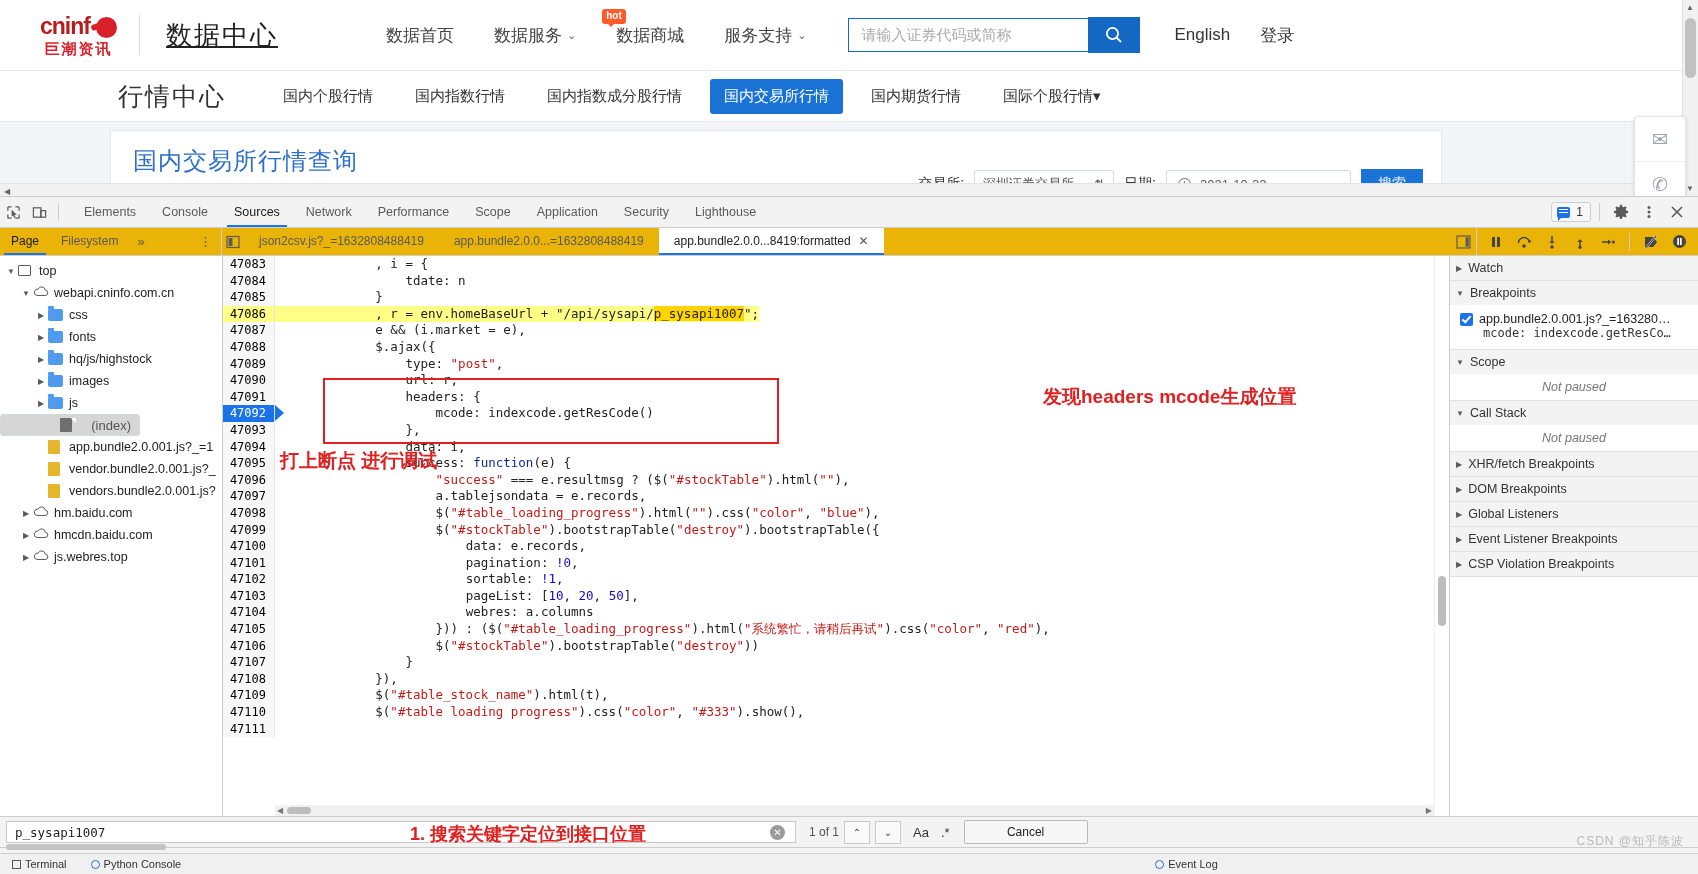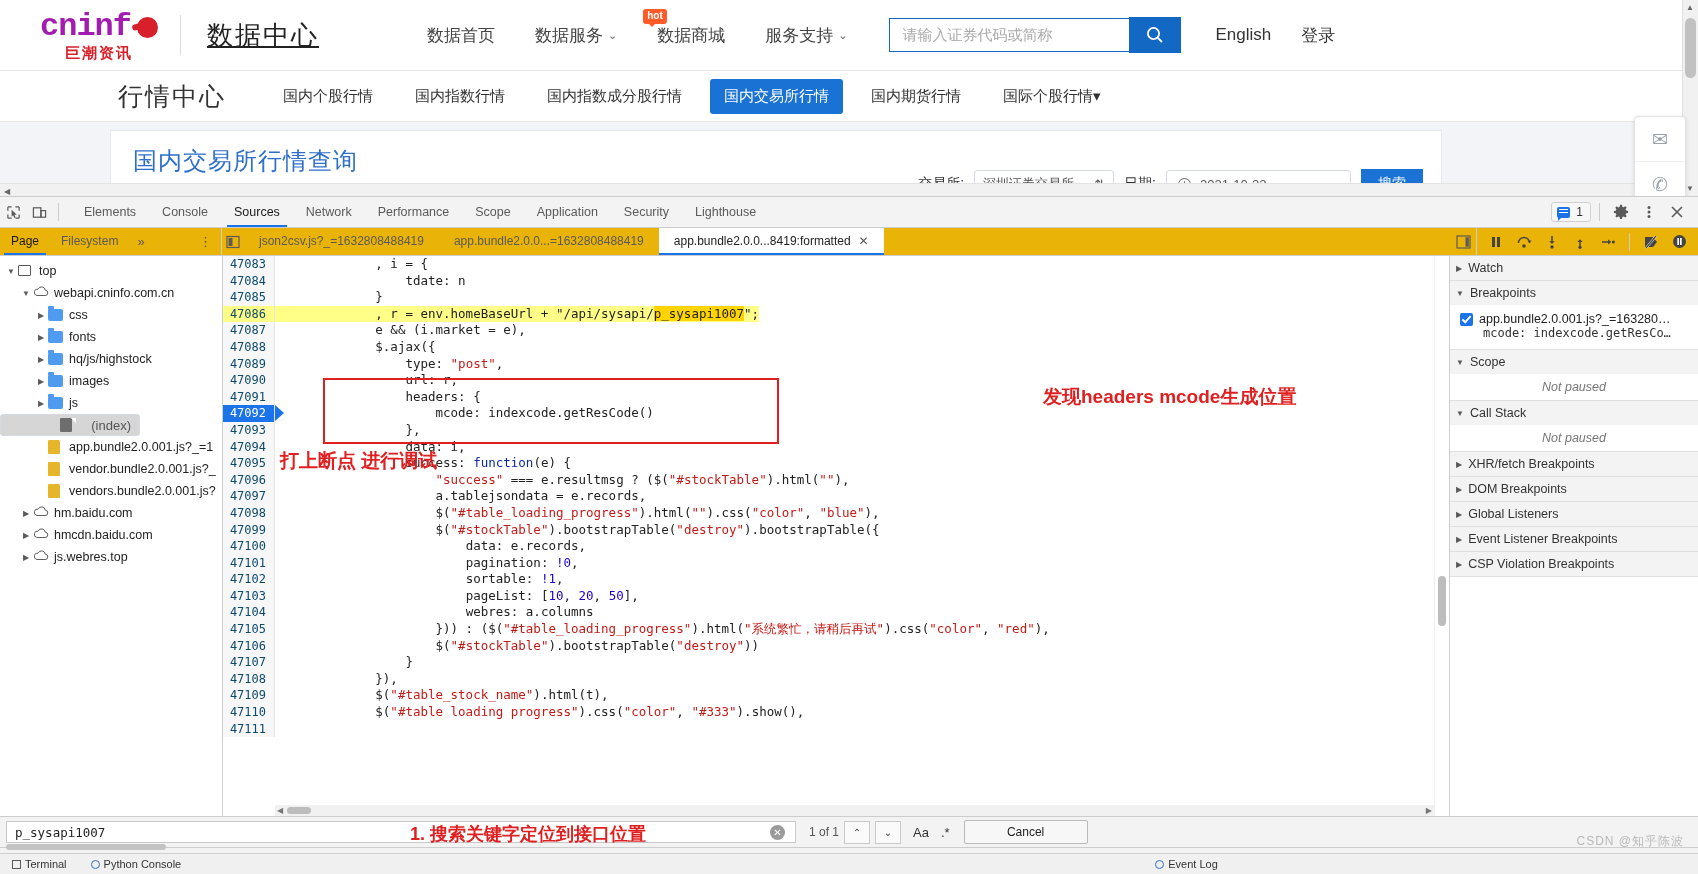--- a/index.html
+++ b/index.html
@@ -7,21 +7,21 @@
     width:1698px;height:874px;overflow:hidden;
     font-family:"Liberation Sans","DejaVu Sans",sans-serif;
     background:#fff;position:relative;
   }
   
   #site{position:absolute;left:0;top:0;width:1698px;height:196px;background:#fff;overflow:hidden;}
   .site-header{height:70px;display:flex;align-items:center;border-bottom:1px solid #e8e8e8;background:#fff;}
   .logo-wrap{display:flex;align-items:center;padding-left:40px;}
   .logo-box{display:flex;flex-direction:column;align-items:center;line-height:1;}
   .logo-top{display:flex;align-items:center;}
-  .logo-text{font-family:Liberation Mono, monospace;font-weight:bold;font-size:32px;color:#a21caf;letter-spacing:-1px;}
+  .logo-text{font-family:Liberation Sans, sans-serif;font-weight:bold;font-size:23px;color:#b91c1c;letter-spacing:-1px;}
   .logo-mark{width:26px;height:24px;margin-left:1px;position:relative;}
   .logo-mark:before{content:"";position:absolute;right:0;top:2px;width:21px;height:21px;border-radius:50%;background:#d8202a;}
   .logo-mark:after{content:"";position:absolute;left:0;top:8px;width:16px;height:6px;background:#d8202a;border-radius:3px;transform:rotate(-16deg);}
   .logo-sub{font-size:15px;font-weight:bold;color:#d8202a;letter-spacing:2px;margin-top:2px;}
   .logo-divider{width:1px;height:40px;background:#ddd;margin:0 26px 0 22px;}
   .site-title{font-size:26px;color:#222;letter-spacing:2px;text-decoration:underline;}
   .site-nav{display:flex;align-items:center;gap:40px;margin-left:108px;}
   .site-nav a{font-size:17px;color:#444;text-decoration:none;position:relative;display:flex;align-items:center;gap:5px;white-space:nowrap;}
   .caret{font-size:11px;color:#666;}
   .hot-badge{position:absolute;top:-15px;left:-14px;background:#ff5b29;color:#fff;font-size:10px;line-height:12px;
@@ -98,21 +98,21 @@
   .ico-frame{border:1.6px solid #5a5a5a;width:13px;height:11px;border-radius:1px;box-sizing:border-box;}
   .ico-cloud{width:16px;height:11px;}
   .ico-folder{width:15px;height:12px;background:#4e9bf0;border-radius:1px 2px 2px 2px;}
   .ico-folder:before{content:"";position:absolute;left:0;top:-2px;width:6px;height:3px;background:#4e9bf0;border-radius:1px 1px 0 0;}
   .ico-file{width:12px;height:14px;background:#6e6e6e;border-radius:1px;}
   .ico-file.js{background:#e5b52c;}
   .ico-file:after{content:"";position:absolute;right:0;top:0;border-left:5px solid transparent;border-top:5px solid #fff;}
   .editor{flex:1;background:#fff;position:relative;overflow:hidden;}
   .code-area{position:relative;font-family:"DejaVu Sans Mono","Liberation Mono",monospace;font-size:12.5px;line-height:16.6px;}
   .crow{display:flex;height:16.6px;white-space:pre;}
-  .gut{width:52px;flex:0 0 52px;text-align:right;padding-right:8px;color:#0c4a6e;box-sizing:border-box;
+  .gut{width:52px;flex:0 0 52px;text-align:right;padding-right:8px;color:#000000;box-sizing:border-box;
     background:#f7f7f7;border-right:1px solid #e5e5e5;font-size:12px;}
   .crow.hl .gut{background:#ffff88;}
   .crow.hl .ctext{background:#ffff88;}
   .crow.bp .gut{background:#1a73e8;color:#fff;font-weight:normal;}
   .bp-arrow{position:absolute;left:52px;width:9px;height:16.6px;}
   .bp-arrow:after{content:"";position:absolute;left:0;top:0;border-top:8.3px solid transparent;border-bottom:8.3px solid transparent;border-left:9px solid #1a73e8;}
   .ctext{padding-left:10px;color:#222;}
   .k{color:#0b2aa5;} .s{color:#c41a16;} .n{color:#1c00cf;} .p{color:#222;}
   .red-box{position:absolute;border:2px solid #e02020;pointer-events:none;}
   .anno{position:absolute;color:#e02020;font-size:19px;font-weight:bold;white-space:nowrap;}

